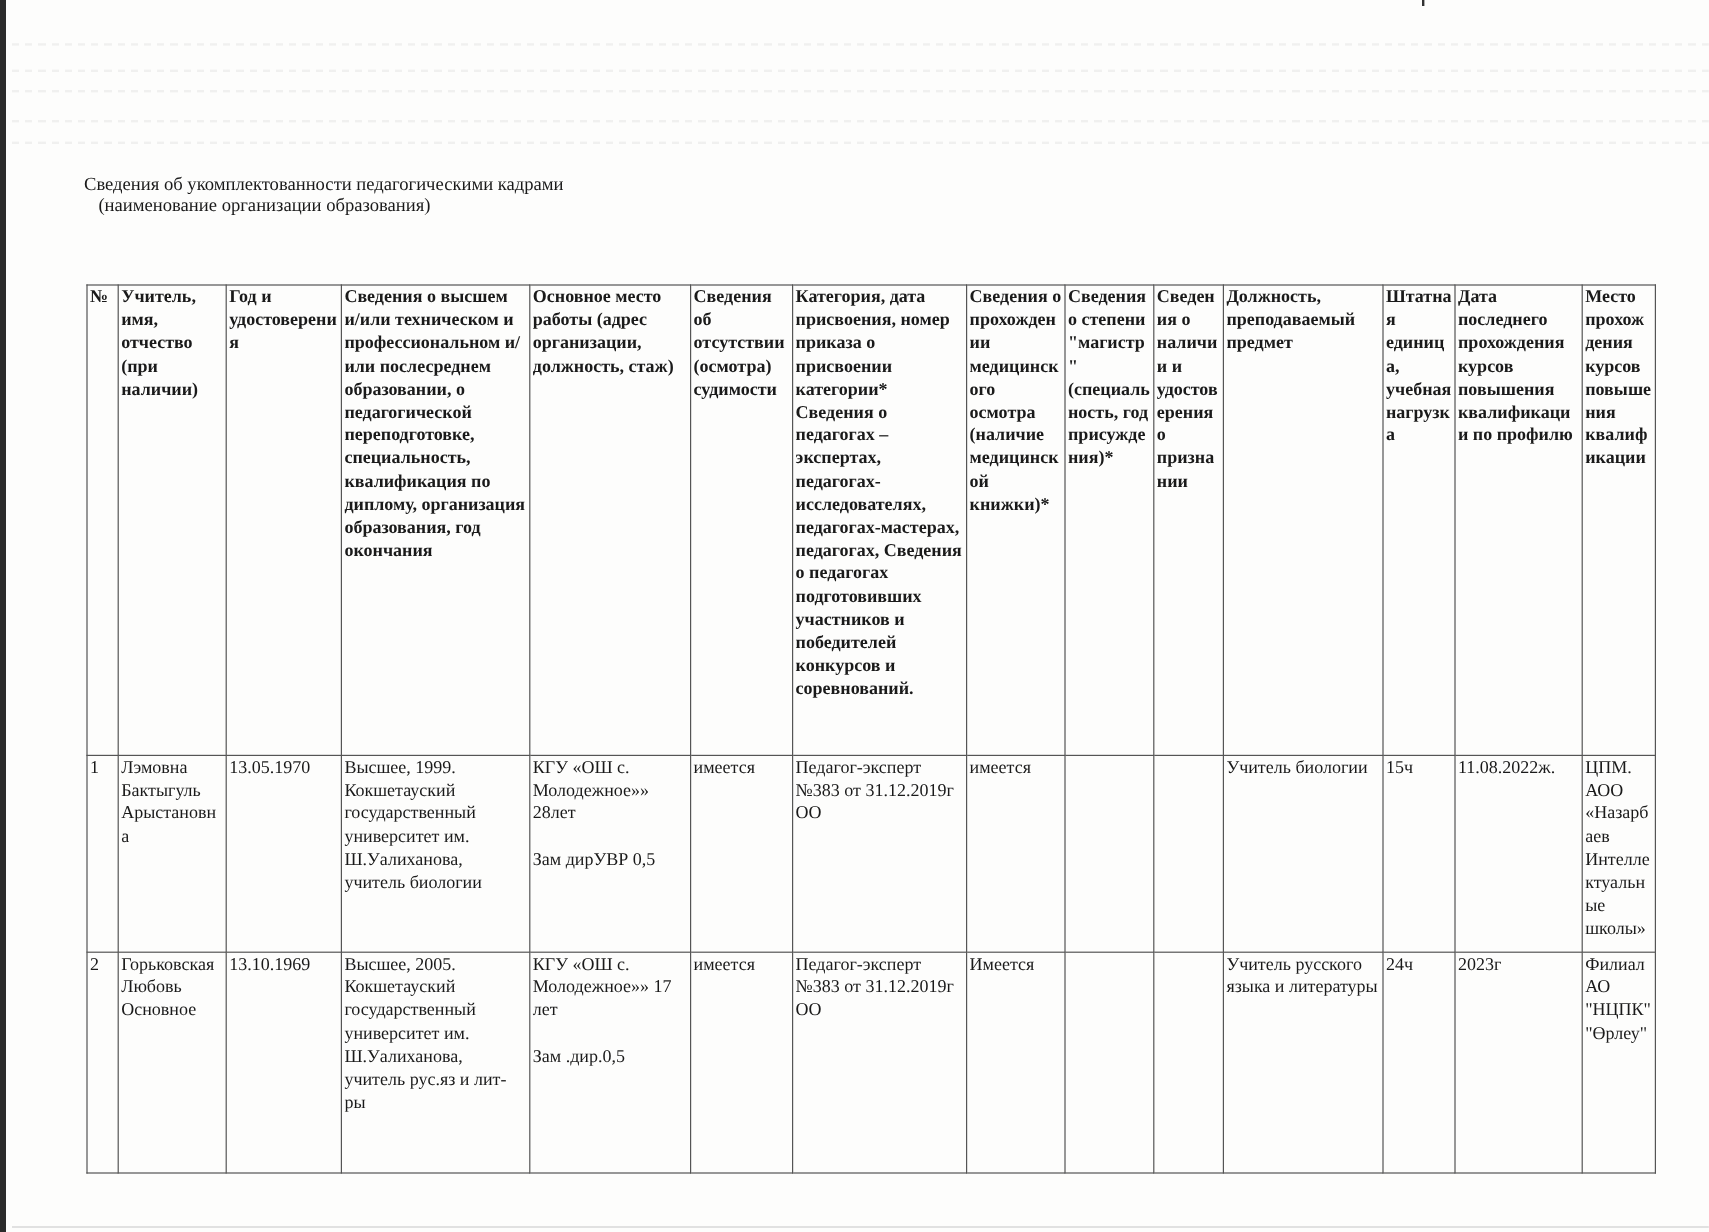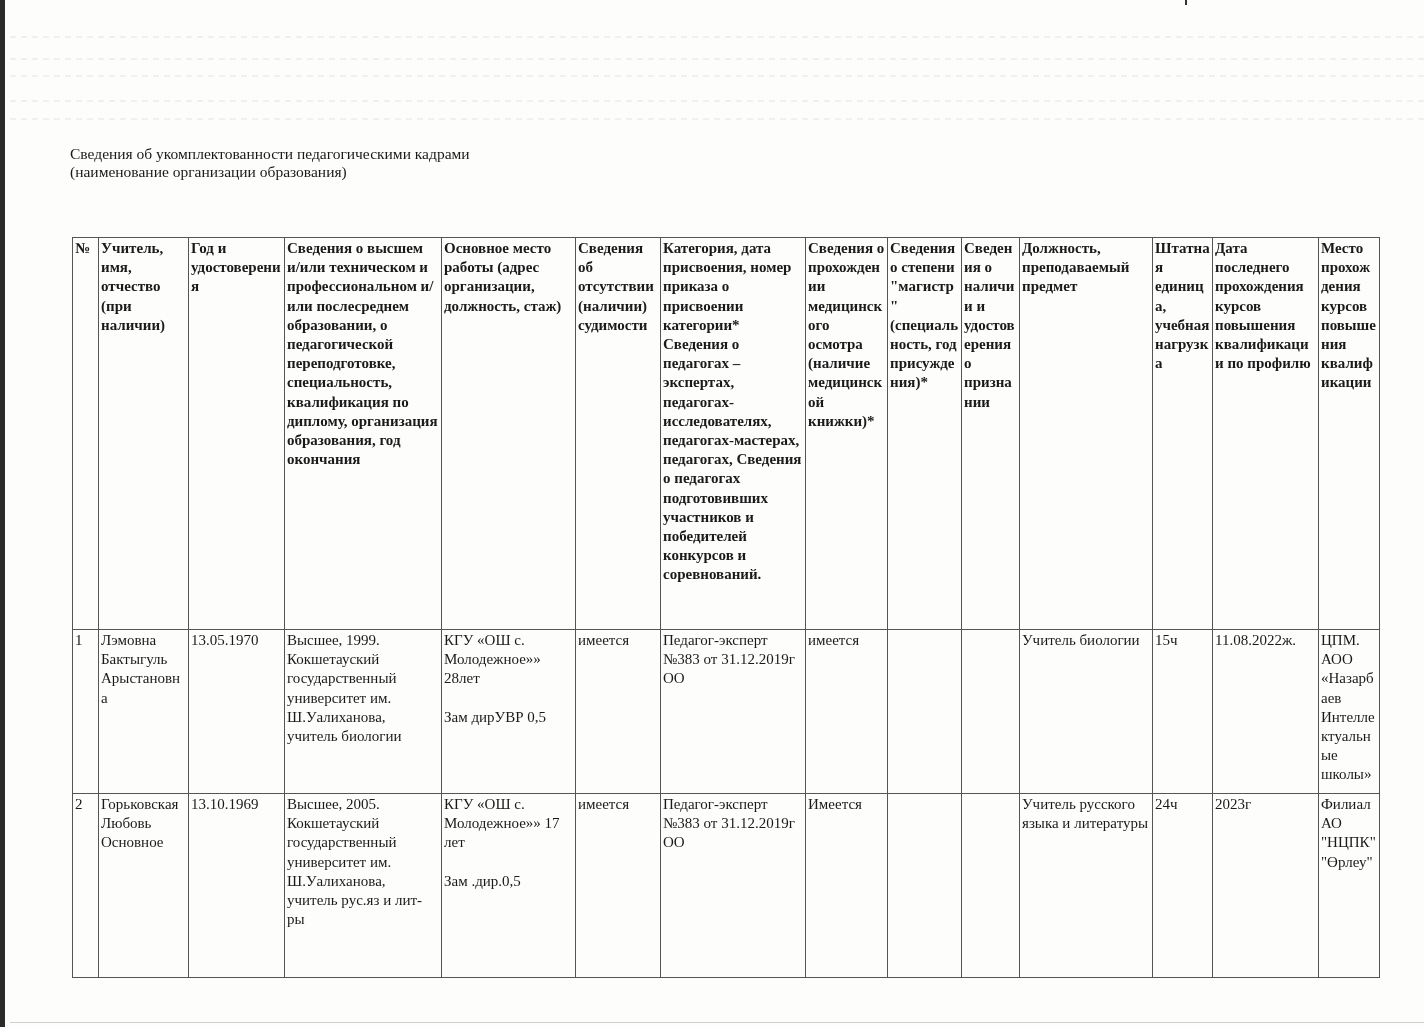--- a/index.html
+++ b/index.html
@@ -56,20 +56,21 @@
     }
     .doc-header .title {
       font-weight: normal;
     }
     .doc-header .org {
       font-weight: bold;
       text-decoration: underline;
     }
     .doc-header .caption {
       font-weight: normal;
+      margin-left: 12px;
     }
     table.staff {
       position: absolute;
       left: 72px;
       top: 237px;
       border-collapse: collapse;
       table-layout: fixed;
       width: 1307px;
       font-size: 15px;
       line-height: 19.2px;
@@ -127,21 +128,21 @@
     <col style="width:106px">
     <col style="width:61px">
   </colgroup>
   <thead>
     <tr>
       <th>№</th>
       <th>Учитель, имя, отчество (при наличии)</th>
       <th>Год и удостоверения</th>
       <th>Сведения о высшем и/или техническом и профессиональном и/или послесреднем образовании, о педагогической переподготовке, специальность, квалификация по диплому, организация образования, год окончания</th>
       <th>Основное место работы (адрес организации, должность, стаж)</th>
-      <th>Сведения об отсутствии (наличии) судимости</th>
+      <th>Сведения об отсутствии (осмотра) судимости</th>
       <th>Категория, дата присвоения, номер приказа о присвоении категории* Сведения о педагогах – экспертах, педагогах-исследователях, педагогах-мастерах, педагогах, Сведения о педагогах подготовивших участников и победителей конкурсов и соревнований.</th>
       <th>Сведения о прохождении медицинского осмотра (наличие медицинской книжки)*</th>
       <th>Сведения о степени "магистр" (специальность, год присуждения)*</th>
       <th>Сведения о наличии и удостоверения о признании</th>
       <th>Должность, преподаваемый предмет</th>
       <th>Штатная единица, учебная нагрузка</th>
       <th>Дата последнего прохождения курсов повышения квалификации по профилю</th>
       <th>Место прохождения курсов повышения квалификации</th>
     </tr>
   </thead>

